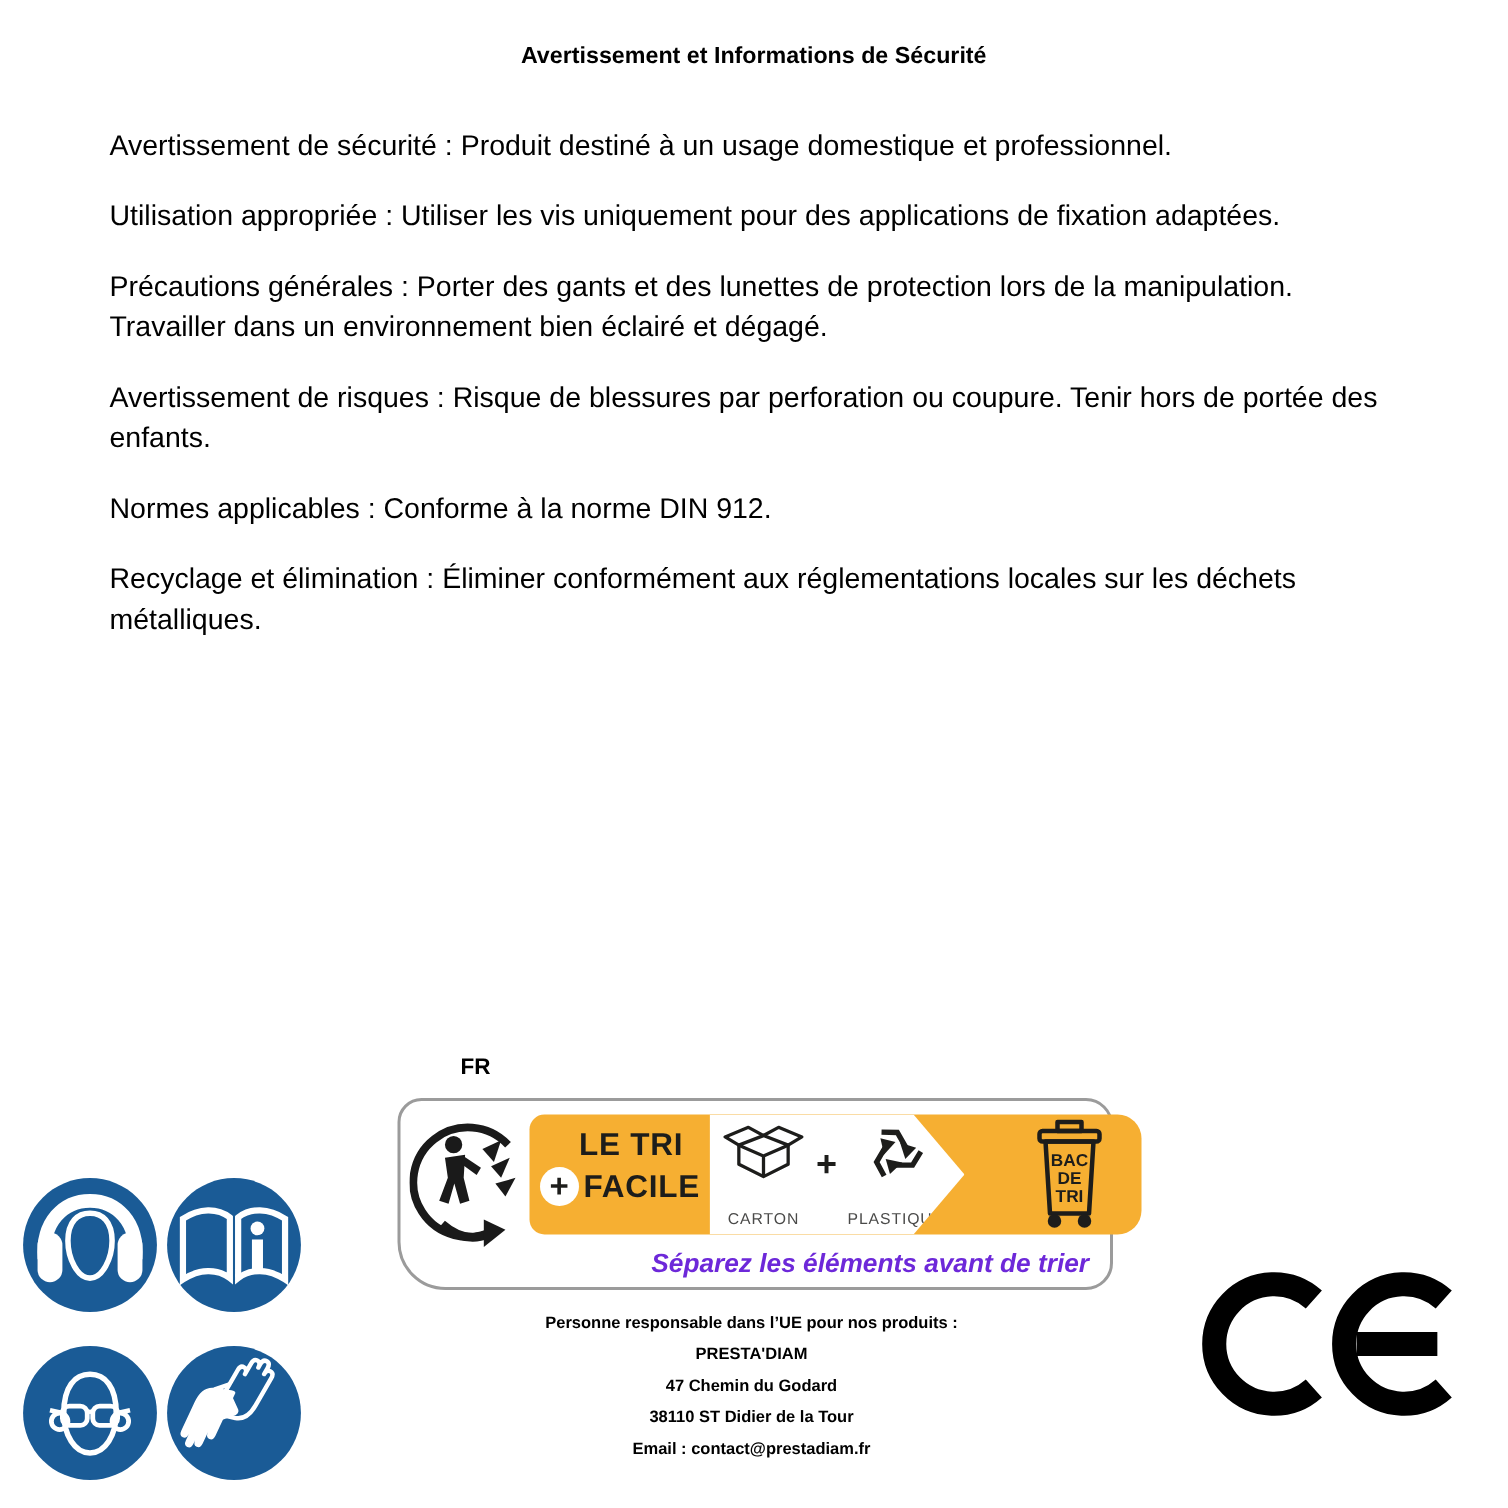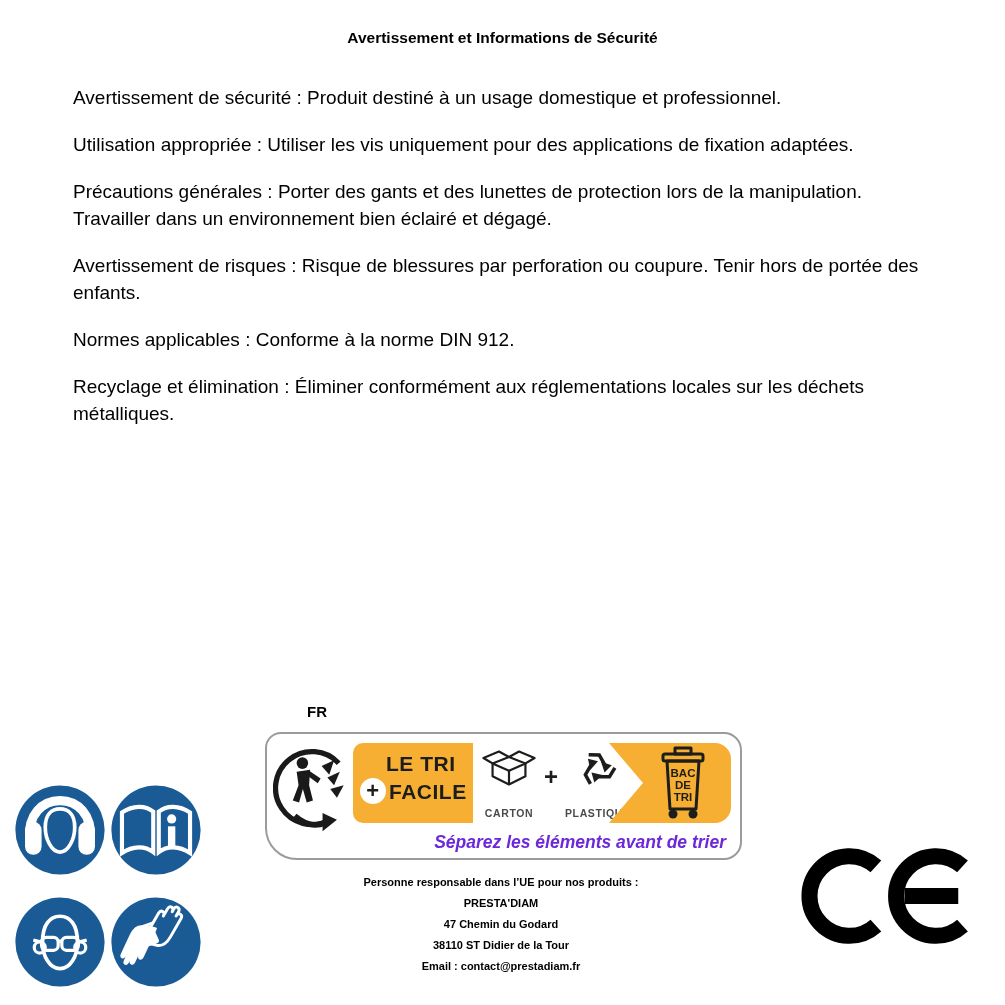--- a/index.html
+++ b/index.html
@@ -20,38 +20,38 @@
   
   .fr-label { position:absolute; left:267px; top:703px; font-weight:bold; font-size:15px;margin-left:40px; }
   .itbox {
     position:absolute; left:265px; top:732px; width:473px; height:124px;
     background:#fff; border:2px solid #9B9B9B;
     border-radius:16px 18px 18px 32px;
   }
   .triman { position:absolute; left:6px; top:8px; }
   .band {
     position:absolute; left:86px; top:9px; width:378px; height:80px;
-    background:#F6AF32; border-radius:10px 16px 16px 10px;
+    background:#F6AF32; border-radius:10px 16px 16px 10px;padding-left:30px;
   }
   .letri { position:absolute; left:7px; top:8px; color:#1D1D1B; font-weight:800;
     font-size:21px; line-height:25px; letter-spacing:0.5px; }
   .letri .line1 { margin-left:26px; }
   .plusrow { display:flex; align-items:center; gap:3px; margin-top:2px; }
   .pluscircle {
     width:26px; height:26px; border-radius:50%; background:#fff; color:#1D1D1B;
     font-size:22px; font-weight:800; display:flex; align-items:center; justify-content:center;
     line-height:1;
   }
   .pent {
     position:absolute; left:120px; top:0; width:170px; height:80px; background:#fff;
     clip-path:polygon(0 0, 80% 0, 100% 50%, 80% 100%, 0 100%);
     display:flex; align-items:center; gap:7px; padding:0 28px 0 8px; box-sizing:border-box;
   }
   .matcol { display:flex; flex-direction:column; align-items:center; }
-  .matlabel { font-size:10.5px; font-weight:bold; color:#4A4A49; letter-spacing:0.6px; margin-top:18px; }
+  .matlabel { font-size:10.5px; font-weight:normal; color:#4A4A49; letter-spacing:0.6px; margin-top:18px; }
   .matplus { font-size:24px; font-weight:800; color:#1D1D1B; margin-top:-12px; }
   .bin { position:absolute; right:24px; top:3px; }
   .instruction {
     position:absolute; right:14px; top:98px;
     font-style:italic; font-weight:700; font-size:17.5px; color:#6d28d9;
   }
 
   
   .picto { position:absolute; width:92px; height:92px; }
   .picto-ear     { left:14px;  top:784px; }

